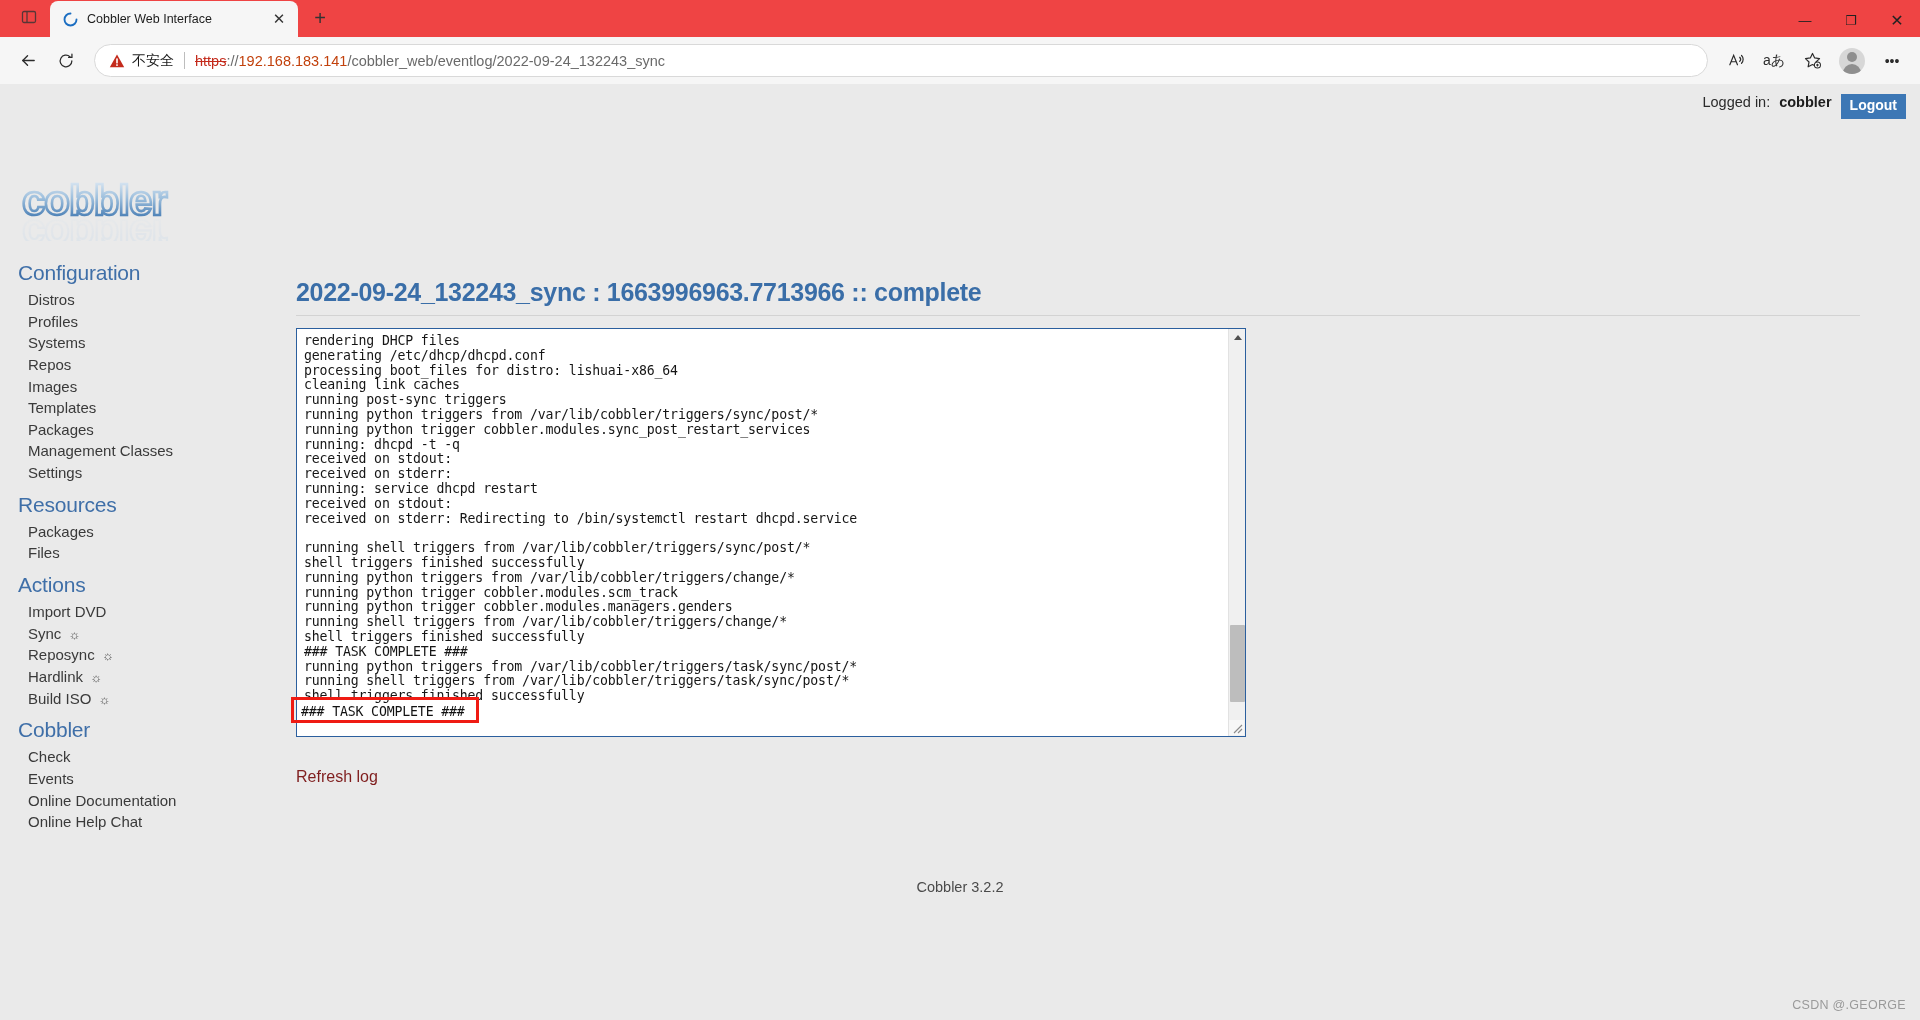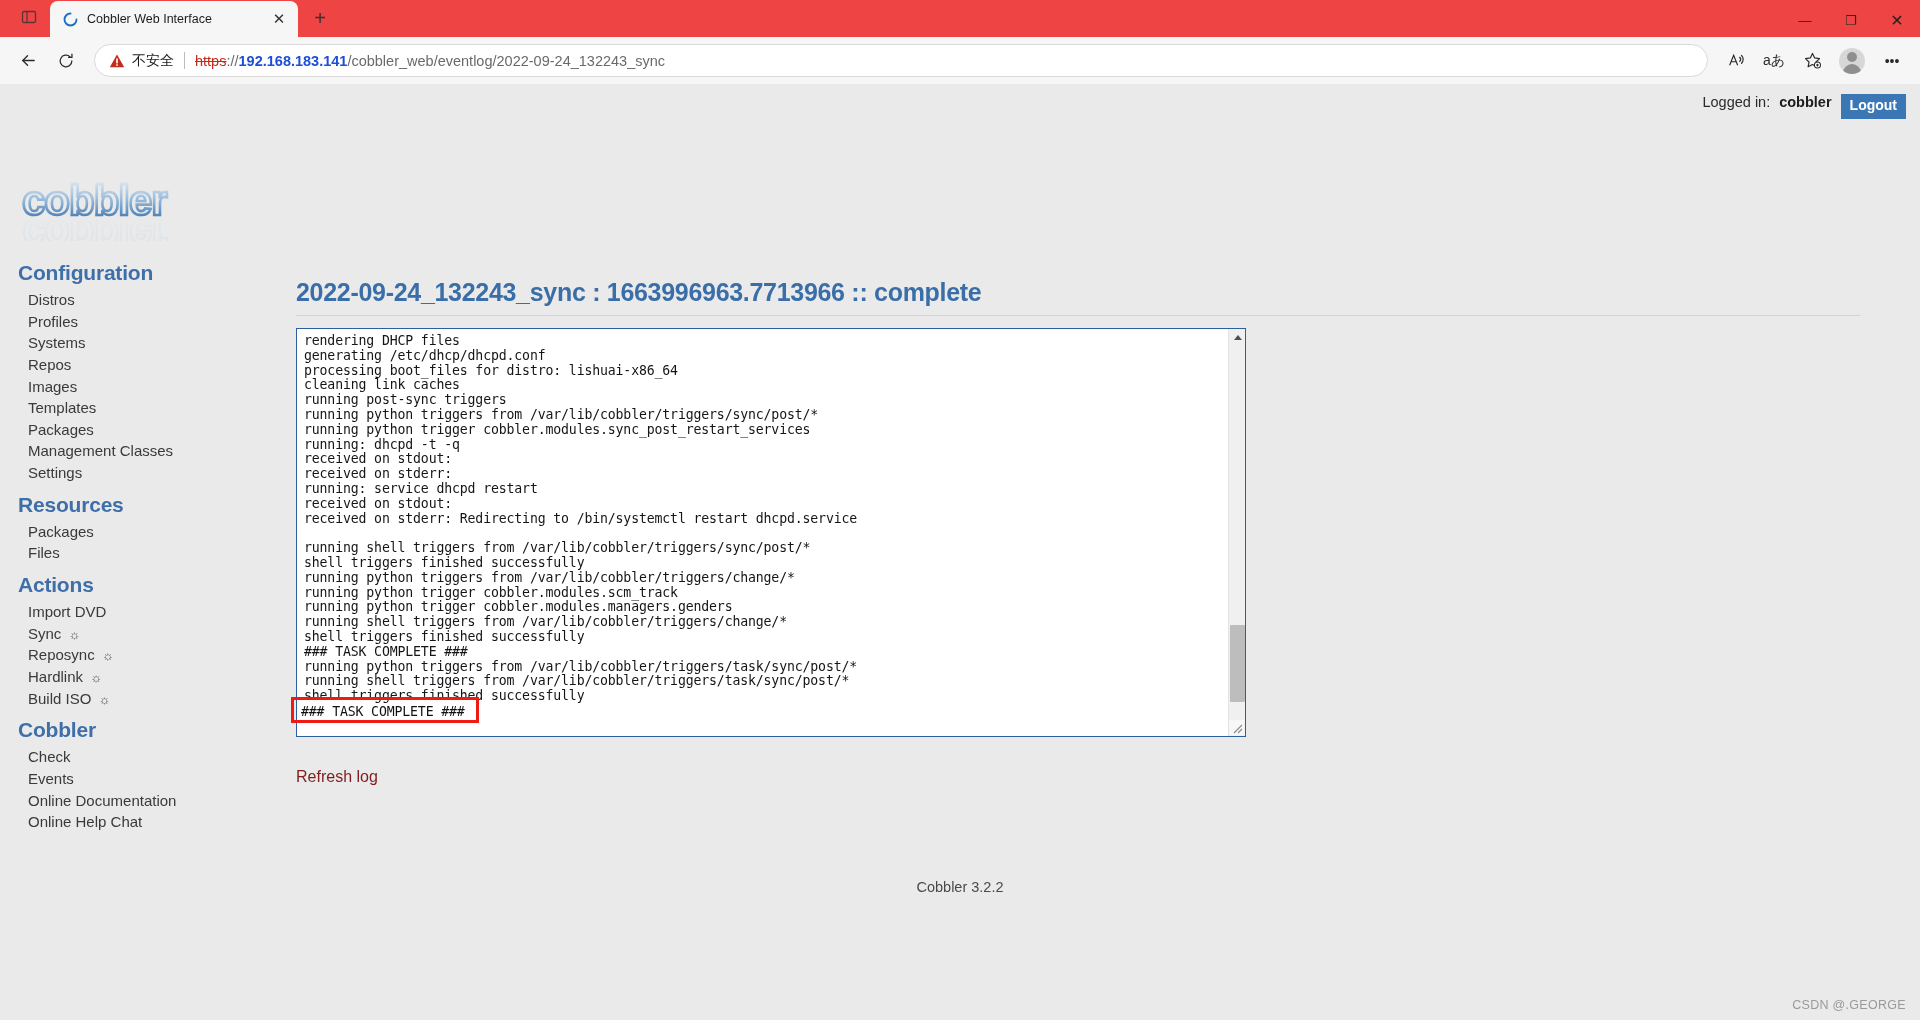--- a/index.html
+++ b/index.html
@@ -106,21 +106,21 @@
   }
   .omni-sep { width: 1px; height: 17px; background: #bdbdbd; margin: 0 3px; }
   .omni-url {
     font-size: 14.5px;
     color: #5a5a5a;
     white-space: nowrap;
     overflow: hidden;
     flex: 1 1 auto;
   }
   .omni-url .scheme { color: #c42b1c; text-decoration: line-through; }
-  .omni-url .host { color: #1d4ed8; font-weight: bold; }
+  .omni-url .host { color: #c2410c; }
   .omni-url .path { color: #6a6a6a; }
   .tb-icons { display: flex; align-items: center; gap: 2px; }
   .tb-icon {
     width: 36px; height: 36px;
     display: flex; align-items: center; justify-content: center;
     color: #2b2b2b; border-radius: 5px; font-size: 14px;
   }
   .avatar-btn {
     width: 40px; height: 40px;
     display: flex; align-items: center; justify-content: center;
@@ -172,21 +172,21 @@
   }
   .logo svg { display: block; }
 
   .sidebar {
     position: absolute;
     left: 0; top: 168px;
     width: 235px;
   }
   .sb-head {
     color: #3f6fa8;
-    font-weight: bold;
+    font-weight: normal;
     font-size: 21px;
     padding: 9px 0 4px 18px;
     letter-spacing: -.2px;
   }
   .sb-item {
     font-size: 15px;
     color: #3a3a3a;
     padding: 1px 0 1px 28px;
     line-height: 1.31;
     white-space: nowrap;

